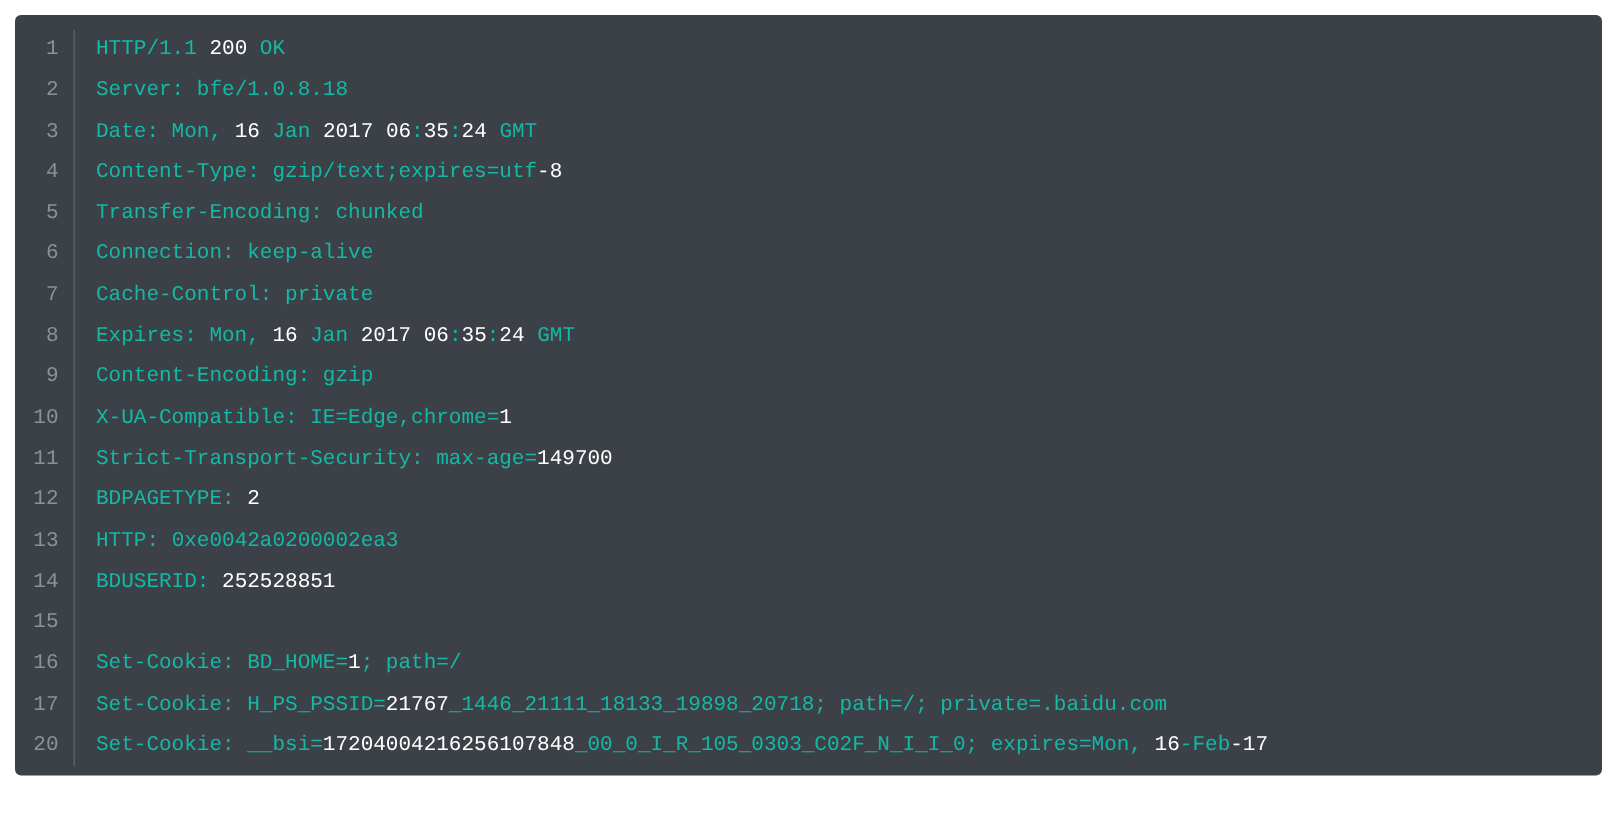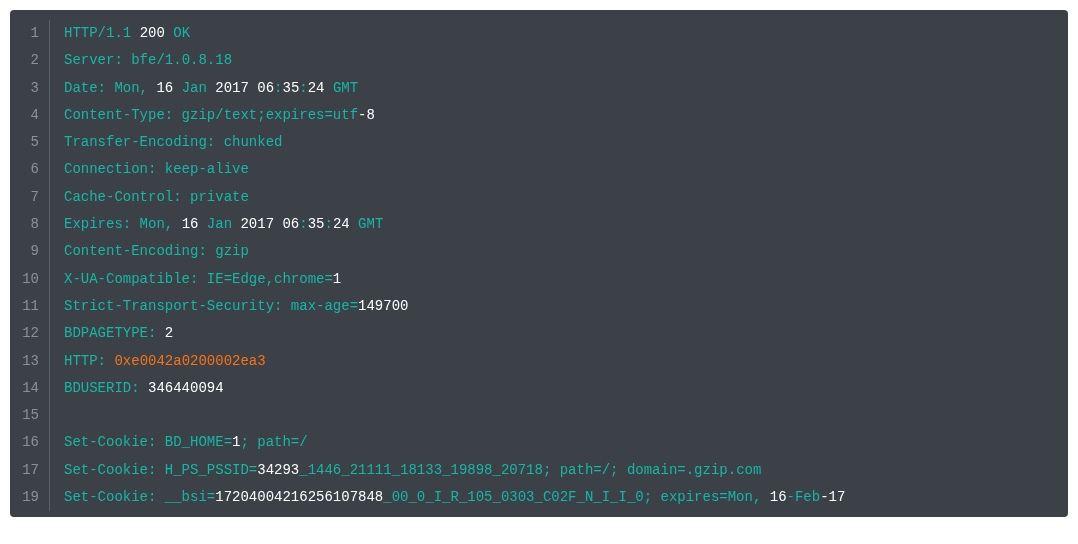--- a/index.html
+++ b/index.html
@@ -29,40 +29,40 @@
     border-right: 1px solid #5a6068;
     flex-shrink: 0;
     user-select: none;
   }
   .code-content {
     padding-left: 14px;
     color: #d4d4d4;
   }
   .tok-default { color: #14b8a6; }
   .tok-number  { color: #ffffff; }
-  .tok-hex     { color: #f97316; }
+  .tok-hex     { color: #14b8a6; }
   .tok-slash   { color: #14b8a6; font-family: Liberation Mono, monospace; }
 </style>
 </head>
 <body>
 
 <div class="code-block">
   <div id="lines-container">
       <div class="code-line"><span class="line-number">1</span><span class="code-content"><span class="tok-default">HTTP</span><span class="tok-slash">/1.1</span><span class="tok-default"> </span><span class="tok-number">200</span><span class="tok-default"> OK</span></span></div>
       <div class="code-line"><span class="line-number">2</span><span class="code-content"><span class="tok-default">Server: bfe</span><span class="tok-slash">/1.0.8.18</span></span></div>
       <div class="code-line"><span class="line-number">3</span><span class="code-content"><span class="tok-default">Date: Mon, </span><span class="tok-number">16</span><span class="tok-default"> Jan </span><span class="tok-number">2017</span><span class="tok-default"> </span><span class="tok-number">06</span><span class="tok-default">:</span><span class="tok-number">35</span><span class="tok-default">:</span><span class="tok-number">24</span><span class="tok-default"> GMT</span></span></div>
       <div class="code-line"><span class="line-number">4</span><span class="code-content"><span class="tok-default">Content-Type: gzip</span><span class="tok-slash">/text</span><span class="tok-default">;expires=utf</span><span class="tok-number">-8</span></span></div>
       <div class="code-line"><span class="line-number">5</span><span class="code-content"><span class="tok-default">Transfer-Encoding: chunked</span></span></div>
       <div class="code-line"><span class="line-number">6</span><span class="code-content"><span class="tok-default">Connection: keep-alive</span></span></div>
       <div class="code-line"><span class="line-number">7</span><span class="code-content"><span class="tok-default">Cache-Control: private</span></span></div>
       <div class="code-line"><span class="line-number">8</span><span class="code-content"><span class="tok-default">Expires: Mon, </span><span class="tok-number">16</span><span class="tok-default"> Jan </span><span class="tok-number">2017</span><span class="tok-default"> </span><span class="tok-number">06</span><span class="tok-default">:</span><span class="tok-number">35</span><span class="tok-default">:</span><span class="tok-number">24</span><span class="tok-default"> GMT</span></span></div>
       <div class="code-line"><span class="line-number">9</span><span class="code-content"><span class="tok-default">Content-Encoding: gzip</span></span></div>
       <div class="code-line"><span class="line-number">10</span><span class="code-content"><span class="tok-default">X-UA-Compatible: IE=Edge,chrome=</span><span class="tok-number">1</span></span></div>
       <div class="code-line"><span class="line-number">11</span><span class="code-content"><span class="tok-default">Strict-Transport-Security: max-age=</span><span class="tok-number">149700</span></span></div>
       <div class="code-line"><span class="line-number">12</span><span class="code-content"><span class="tok-default">BDPAGETYPE: </span><span class="tok-number">2</span></span></div>
       <div class="code-line"><span class="line-number">13</span><span class="code-content"><span class="tok-default">HTTP: </span><span class="tok-hex">0xe0042a0200002ea3</span></span></div>
-      <div class="code-line"><span class="line-number">14</span><span class="code-content"><span class="tok-default">BDUSERID: </span><span class="tok-number">346440094</span></span></div>
+      <div class="code-line"><span class="line-number">14</span><span class="code-content"><span class="tok-default">BDUSERID: </span><span class="tok-number">252528851</span></span></div>
       <div class="code-line"><span class="line-number">15</span></div>
       <div class="code-line"><span class="line-number">16</span><span class="code-content"><span class="tok-default">Set-Cookie: BD_HOME=</span><span class="tok-number">1</span><span class="tok-default">; path=</span><span class="tok-slash">/</span></span></div>
-      <div class="code-line"><span class="line-number">17</span><span class="code-content"><span class="tok-default">Set-Cookie: H_PS_PSSID=</span><span class="tok-number">34293</span><span class="tok-default">_1446_21111_18133_19898_20718; path=</span><span class="tok-slash">/</span><span class="tok-default">; domain=.gzip.com</span></span></div>
-      <div class="code-line"><span class="line-number">19</span><span class="code-content"><span class="tok-default">Set-Cookie: __bsi=</span><span class="tok-number">17204004216256107848</span><span class="tok-default">_00_0_I_R_105_0303_C02F_N_I_I_0; expires=Mon, </span><span class="tok-number">16</span><span class="tok-default">-Feb</span><span class="tok-number">-17</span></span></div>
+      <div class="code-line"><span class="line-number">17</span><span class="code-content"><span class="tok-default">Set-Cookie: H_PS_PSSID=</span><span class="tok-number">21767</span><span class="tok-default">_1446_21111_18133_19898_20718; path=</span><span class="tok-slash">/</span><span class="tok-default">; private=.baidu.com</span></span></div>
+      <div class="code-line"><span class="line-number">20</span><span class="code-content"><span class="tok-default">Set-Cookie: __bsi=</span><span class="tok-number">17204004216256107848</span><span class="tok-default">_00_0_I_R_105_0303_C02F_N_I_I_0; expires=Mon, </span><span class="tok-number">16</span><span class="tok-default">-Feb</span><span class="tok-number">-17</span></span></div>
     </div>
 </div>
 
 </body></html>

